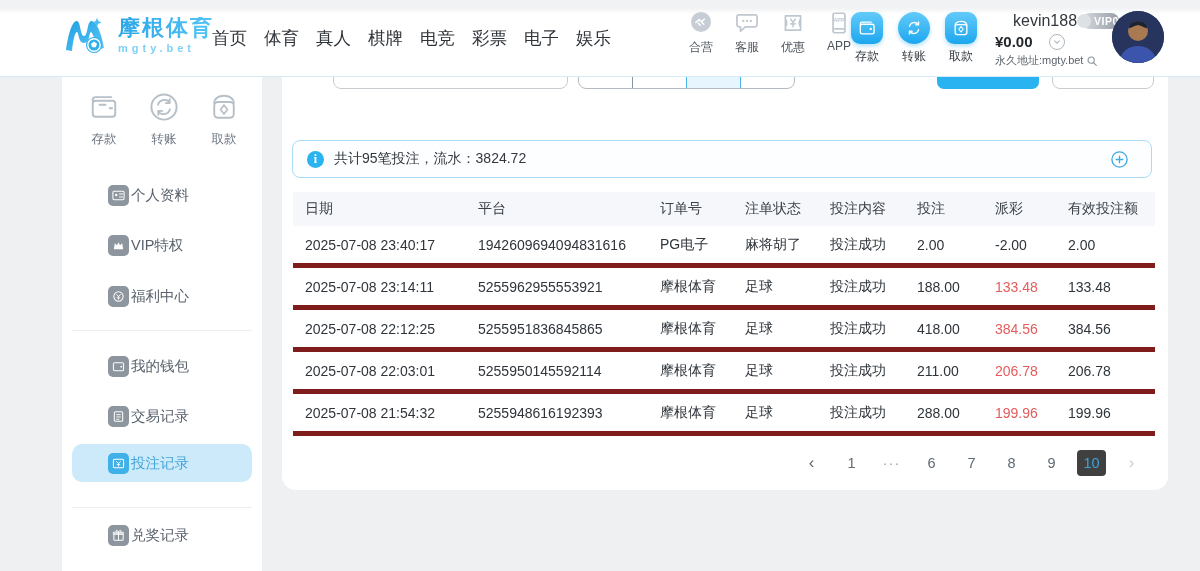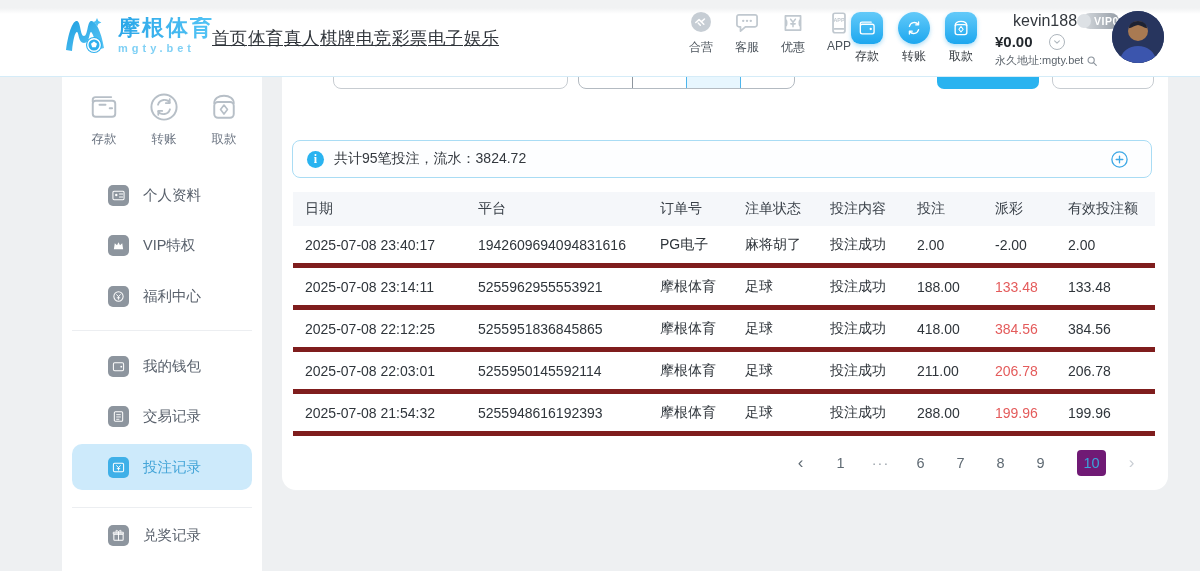--- a/index.html
+++ b/index.html
@@ -16,21 +16,21 @@
   .header{
     position:absolute;top:0;left:0;width:1200px;height:76px;
     background:linear-gradient(180deg,#f1f2f3 0,#f1f2f3 8px,#ffffff 14px);
     border-bottom:1px solid #d5ecf8;z-index:5;
   }
   .logo{position:absolute;left:60px;top:10px;display:flex;align-items:center;gap:8px;}
   .logo-text{display:flex;flex-direction:column;line-height:1;}
   .logo-title{font-size:22px;font-weight:bold;letter-spacing:2px;
     background:linear-gradient(90deg,#2aa6e8,#54c4f5);-webkit-background-clip:text;background-clip:text;color:transparent;}
   .logo-domain{font-size:11px;font-weight:bold;color:#7fd0f5;letter-spacing:4px;margin-top:4px;}
-  .nav{position:absolute;left:212px;top:26px;display:flex;gap:1px;text-decoration:underline;}
+  .nav{position:absolute;left:212px;top:26px;display:flex;gap:17px;}
   .nav-item{font-size:17.5px;color:#30353b;cursor:pointer;white-space:nowrap;}
   .utils{position:absolute;left:684px;top:10px;display:flex;gap:12px;}
   .util{width:34px;display:flex;flex-direction:column;align-items:center;gap:3px;color:#bdc5cc;cursor:pointer;}
   .util-label{font-size:12px;color:#4c545c;}
   .quicks{position:absolute;left:850px;top:12px;display:flex;gap:13px;}
   .quick{width:34px;display:flex;flex-direction:column;align-items:center;gap:4px;cursor:pointer;}
   .quick-ico{width:32px;height:32px;border-radius:9px;background:linear-gradient(180deg,#63caf9,#1ca7ef);
     display:flex;align-items:center;justify-content:center;color:#fff;box-shadow:0 2px 4px rgba(30,160,230,.35);}
   .quick-ico.round{border-radius:50%;}
   .quick-label{font-size:12px;color:#33383e;}
@@ -46,26 +46,26 @@
     display:flex;align-items:center;justify-content:center;}
   .user-line3{display:flex;align-items:center;gap:3px;margin-top:3px;font-size:11px;color:#5c646c;white-space:nowrap;}
   .avatar{position:absolute;left:1112px;top:11px;width:52px;height:52px;border-radius:50%;overflow:hidden;
     background:#2c3f70;cursor:pointer;}
 
   
   .sidebar{position:absolute;left:62px;top:77px;width:200px;height:494px;background:#fff;}
   .sb-quick{display:flex;justify-content:space-between;padding:12px 20px 0 24px;}
   .sb-quick-item{display:flex;flex-direction:column;align-items:center;gap:6px;color:#b7bfc7;cursor:pointer;}
   .sb-quick-label{font-size:12.5px;color:#6a7380;}
-  .menu-item{position:absolute;left:10px;width:180px;height:44px;display:flex;align-items:center;gap:14px;
+  .menu-item{position:absolute;left:10px;width:180px;height:44px;display:flex;align-items:center;gap:2px;
     padding-left:36px;box-sizing:border-box;cursor:pointer;border-radius:10px;}
   .mi-icon{width:21px;height:21px;border-radius:5px;background:#8d959e;color:#fff;
     display:flex;align-items:center;justify-content:center;flex:0 0 auto;}
   .mi-label{font-size:14.5px;color:#59616c;}
-  .menu-item.active{background:#cdeafb;height:46px;}
+  .menu-item.active{background:#cdeafb;height:38px;}
   .menu-item.active .mi-icon{background:#3fb0e8;}
   .menu-item.active .mi-label{color:#45a5d8;}
   .menu-divider{position:absolute;left:10px;width:180px;height:1px;background:#eceef1;}
 
   
   .main-card{position:absolute;left:282px;top:77px;width:886px;height:413px;background:#fff;
     border-radius:0 0 14px 14px;overflow:hidden;}
   
   .f-input{position:absolute;top:-30px;left:51px;width:235px;height:42px;border:1px solid #c7ccd1;
     border-radius:8px;box-sizing:border-box;background:#fff;}
@@ -97,21 +97,21 @@
   .trow{height:37px;border-bottom:5px solid #7f1d1d;}
   .td{font-size:14px;color:#2f353b;}
   .td.red{color:#e45b5b;}
 
   .pagination{position:absolute;top:371px;right:22px;height:30px;display:flex;align-items:center;gap:11px;}
   .pg-item{min-width:23px;height:26px;display:flex;align-items:center;justify-content:center;
     font-size:14.5px;color:#5f6a73;cursor:pointer;border-radius:4px;padding:0 3px;}
   .pg-item.prev{font-size:17px;}
   .pg-item.next{font-size:17px;color:#c9ced4;}
   .pg-item.ellipsis{color:#9aa2aa;cursor:default;letter-spacing:1px;}
-  .pg-item.active{background:#701a75;color:#3ba3da;margin-left:11px;}
+  .pg-item.active{background:#404040;color:#3ba3da;}
 </style>
 </head>
 <body>
 
 <div class="header">
   <div class="logo">
     <span>
       <svg width="50" height="50" viewBox="0 0 50 50">
         <defs>
           <linearGradient id="lg" x1="0" y1="0" x2="1" y2="1">

